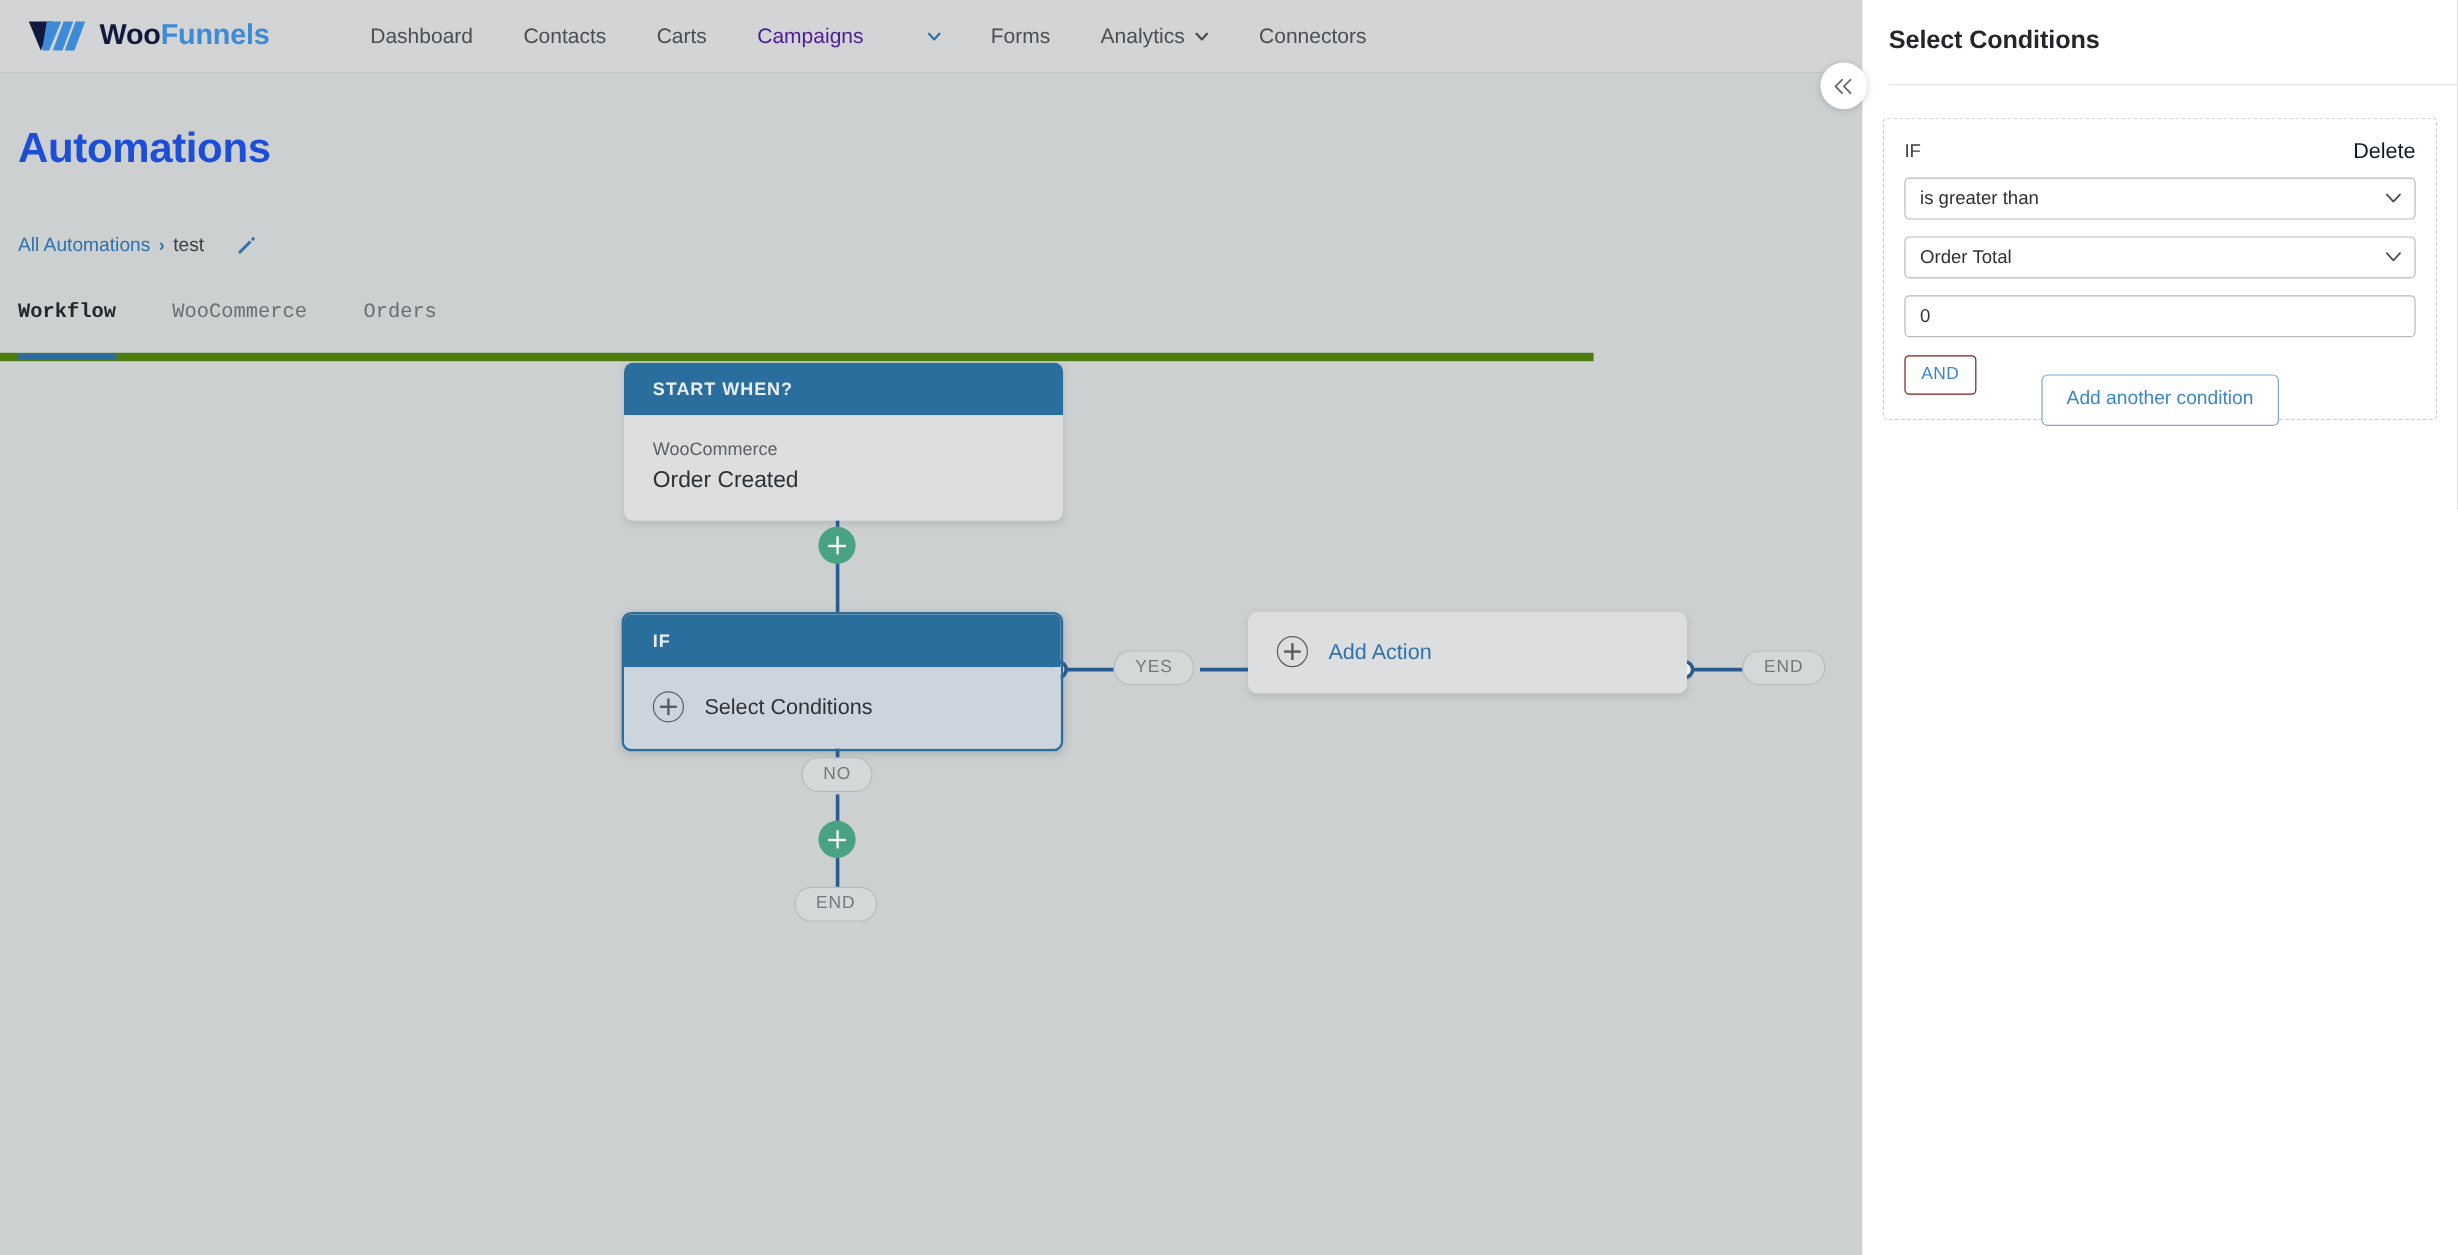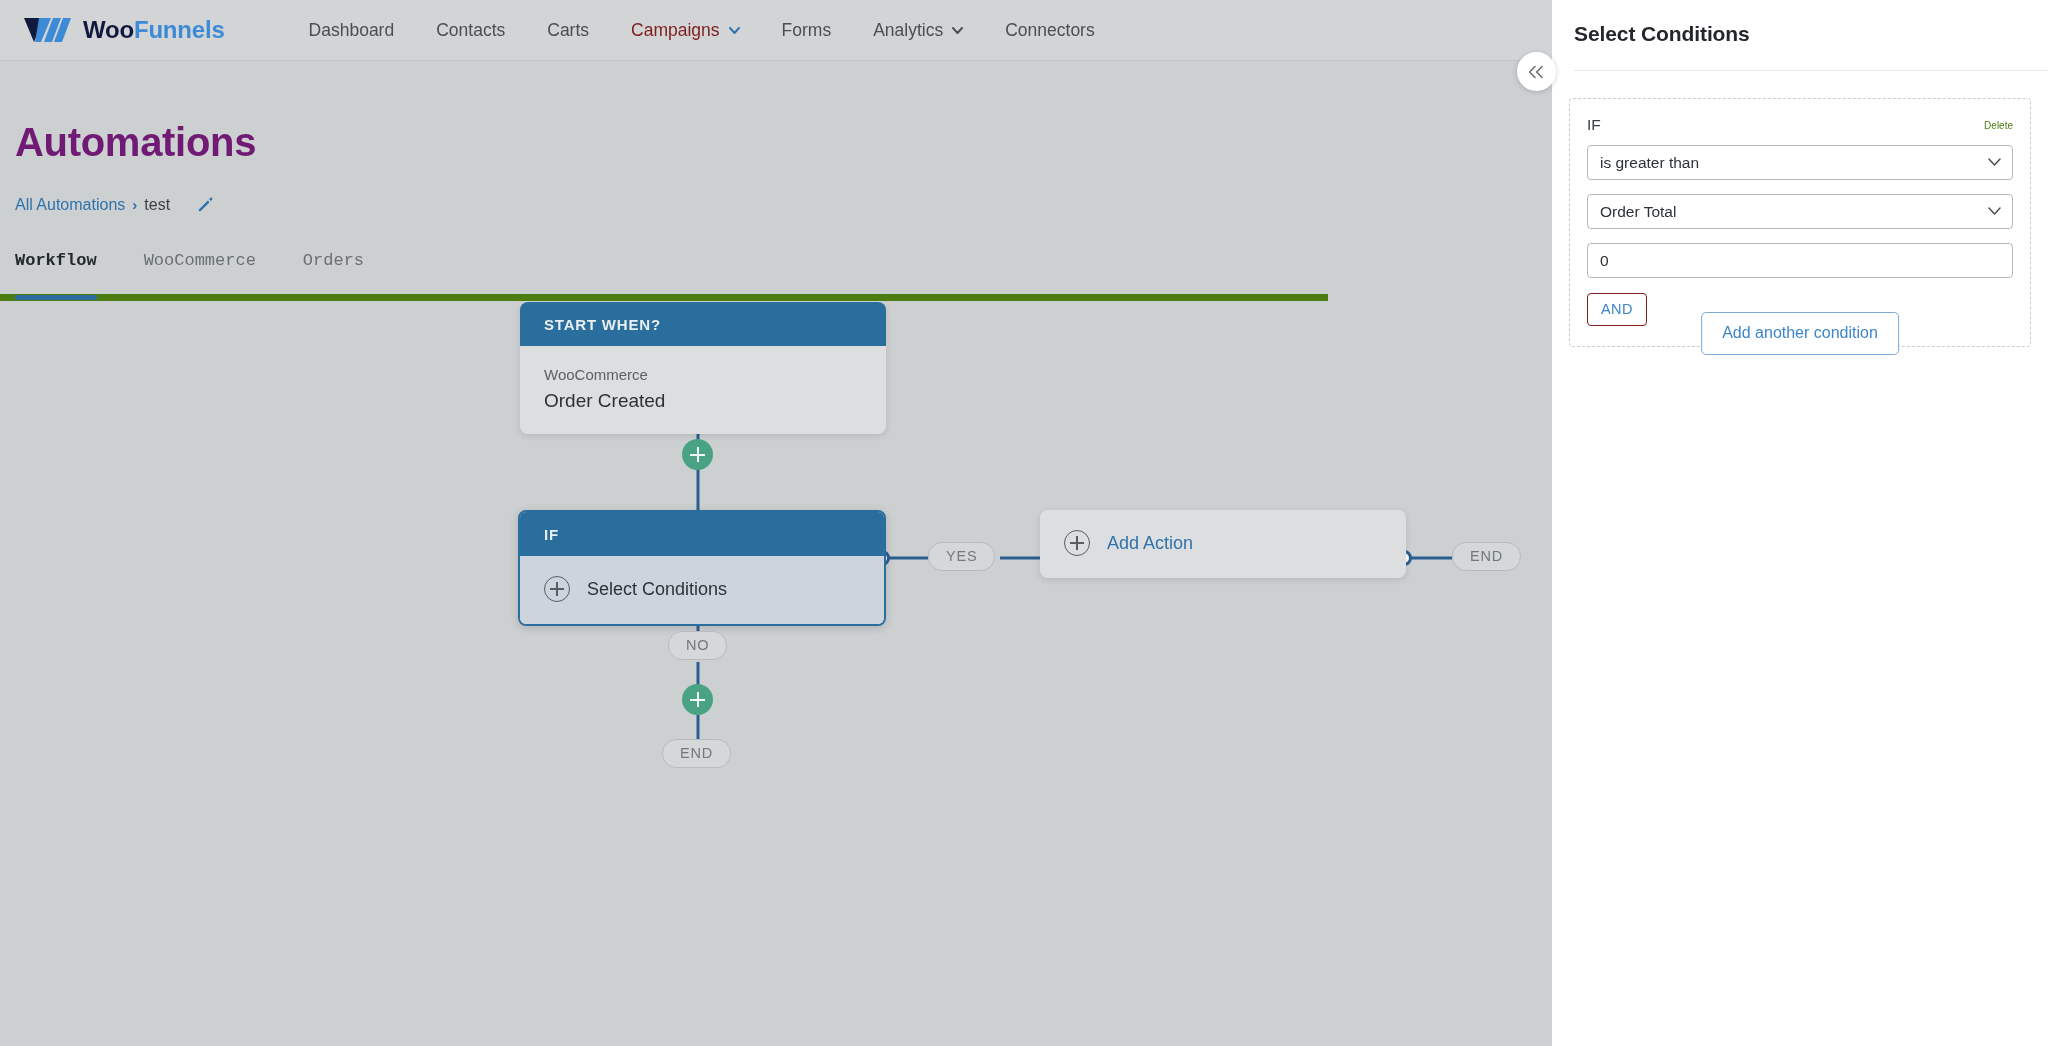--- a/index.html
+++ b/index.html
@@ -45,33 +45,32 @@
   .nav-item {
     display: flex; align-items: center;
     font-size: 17.5px;
     color: #4a4f54;
     padding: 0 14px;
     height: 61px;
     cursor: pointer;
     white-space: nowrap;
   }
   .nav-item + .nav-item { margin-left: 14px; }
-  .nav-item.active { color: #7f1d1d; }
+  .nav-item.active { color: #4c1d95; gap: 44px; }
   .caret {
     display: inline-block; margin-left: 9px;
     width: 11px; height: 7px; flex: none;
   }
   .caret svg { display: block; }
 
   
   #page-title {
     position: absolute; left: 15px; top: 104px;
-    font-size: 40px; font-weight: bold; color: #701a75;
+    font-size: 35px; font-weight: bold; color: #1d4ed8;
     letter-spacing: -0.3px;
-    margin-top: 16px;
   }
 
   #breadcrumb {
     position: absolute; left: 15px; top: 195px;
     display: flex; align-items: center;
     font-size: 16px;
   }
   #breadcrumb .crumb-link { color: #2f72ad; cursor: pointer; }
   #breadcrumb .crumb-sep {
     color: #2f72ad; margin: 0 7px; font-size: 15px; font-weight: bold;
@@ -219,21 +218,21 @@
     width: 462px;
     border: 1px dashed #c8ccd0;
     border-radius: 4px;
     padding: 17px 17px 20px 17px;
   }
   .cond-head {
     display: flex; align-items: center; justify-content: space-between;
     margin-bottom: 11px;
   }
   .cond-if { font-size: 15.5px; color: #3b4045; }
-  .cond-delete { font-size: 10px; color: #4d7c0f; cursor: pointer; }
+  .cond-delete { font-size: 18px; color: #0f172a; cursor: pointer; }
 
   .field {
     position: relative;
     width: 100%;
     height: 35px;
     border: 1px solid #b6babe;
     border-radius: 4px;
     background: #fff;
     display: flex; align-items: center;
     padding: 0 12px;

